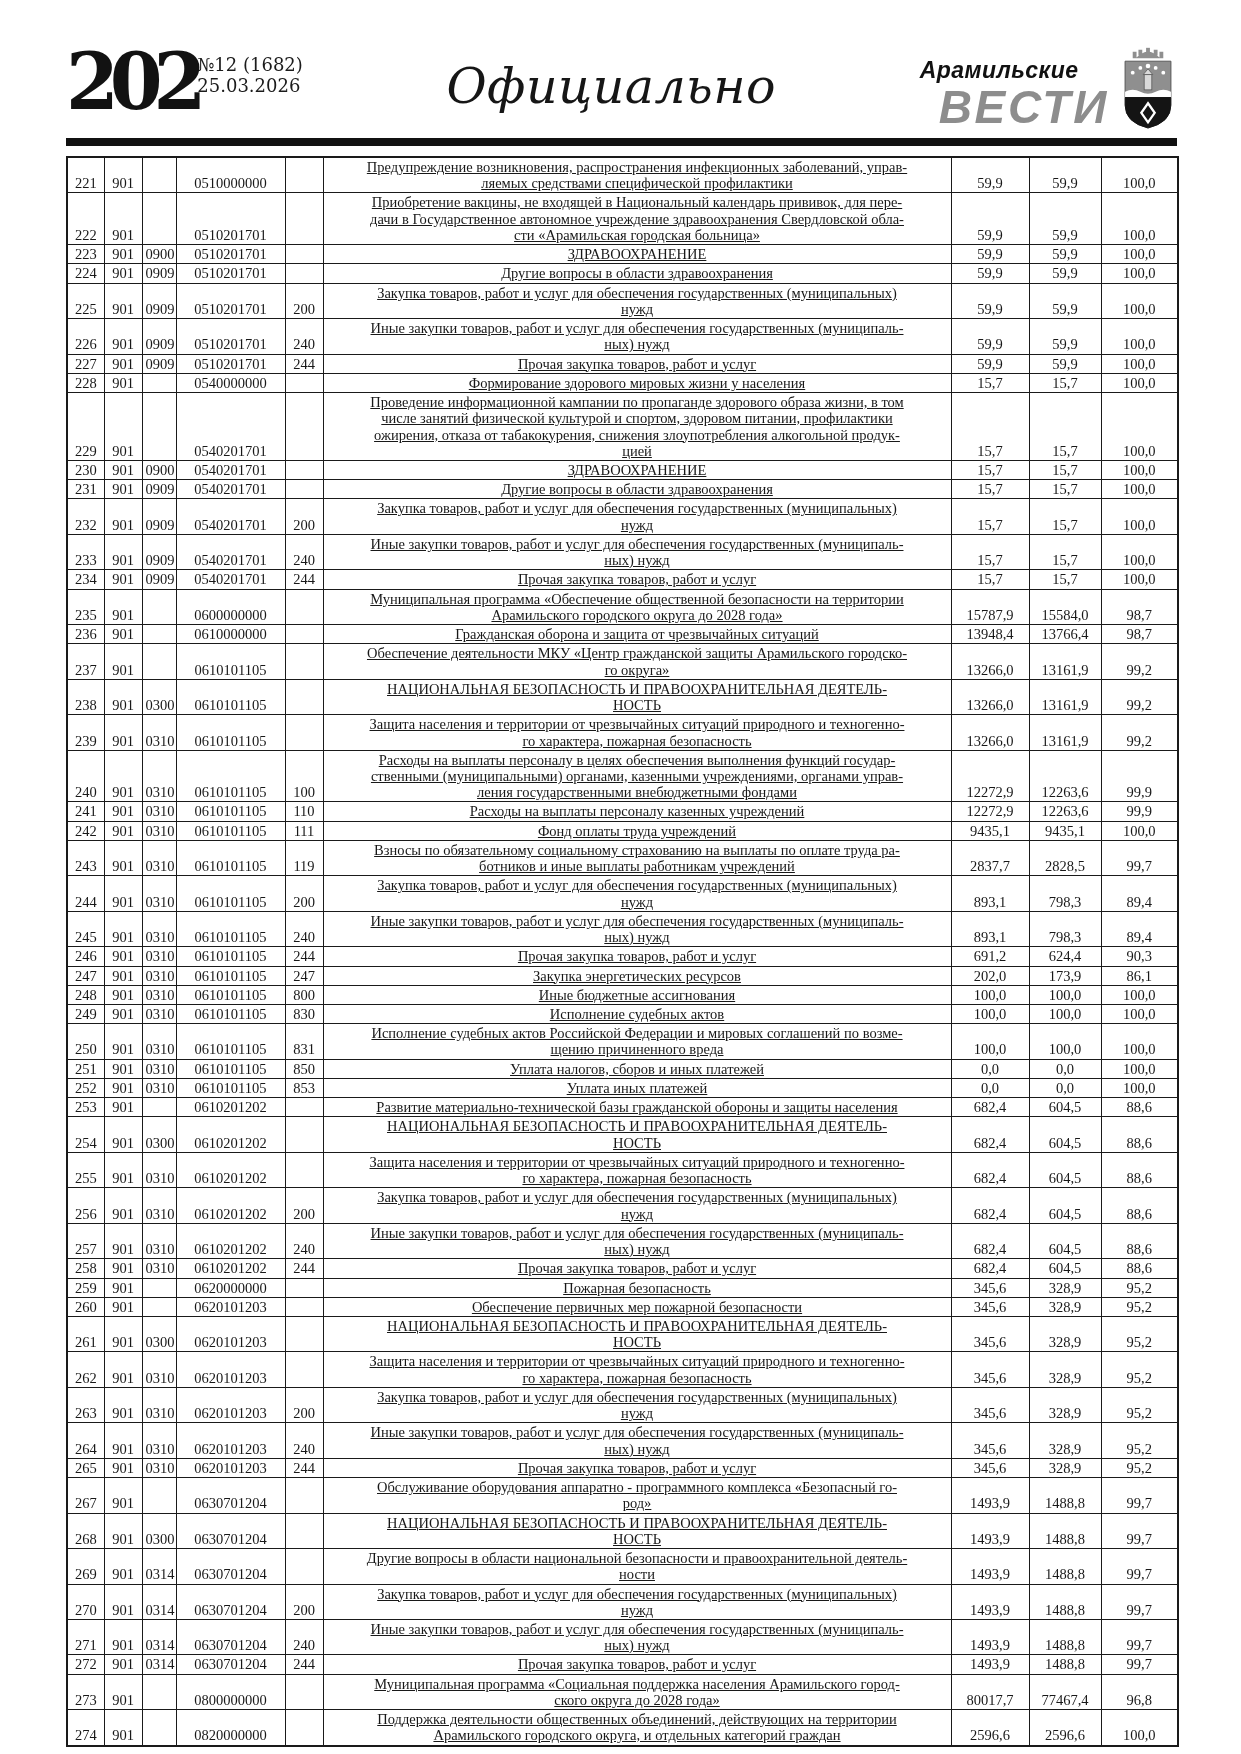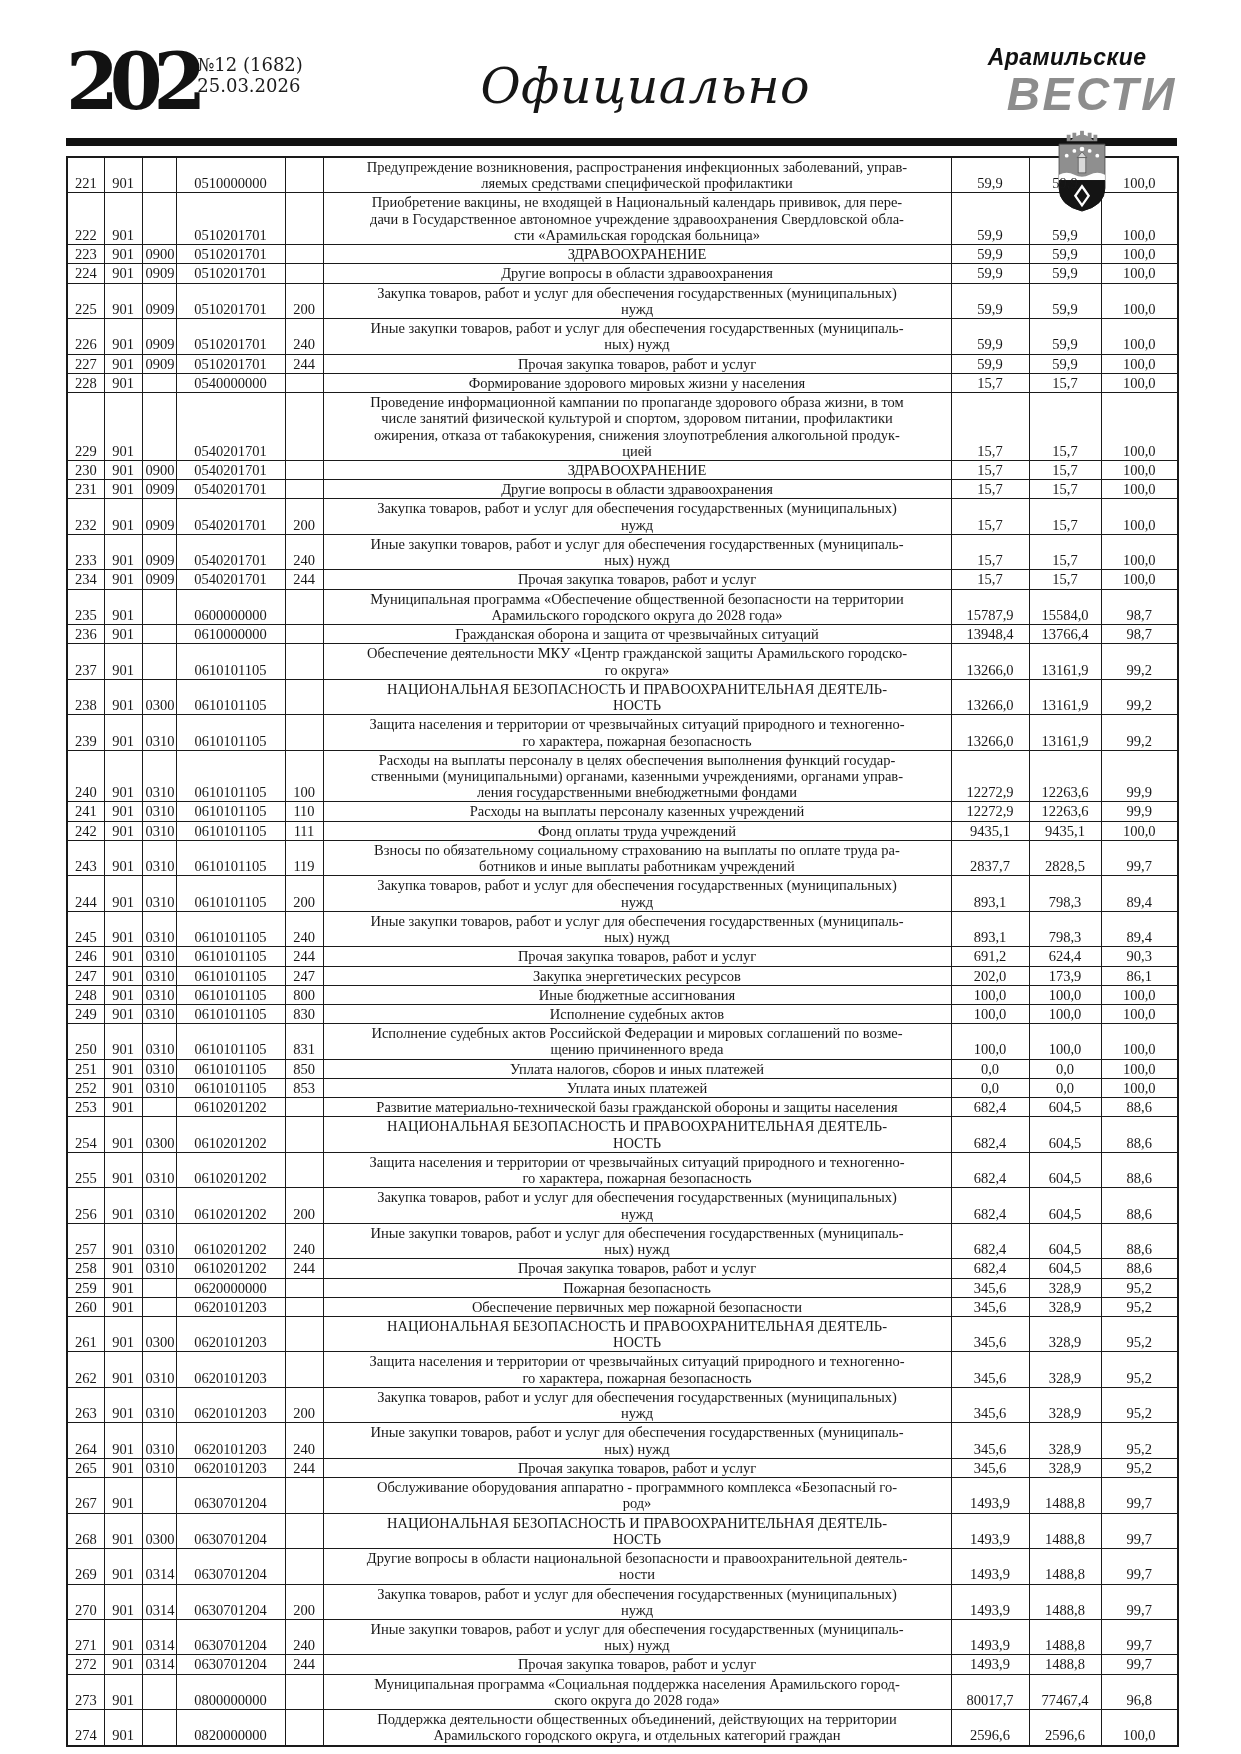--- a/index.html
+++ b/index.html
@@ -40,21 +40,21 @@
   }
   .section-title {
     font-family: "DejaVu Serif", serif;
     font-style: italic;
     font-size: 49px;
     color: #161616;
     margin-top: 18px;
     letter-spacing: 0.01em;
     white-space: nowrap;
   }
-  .mh-right { display: flex; align-items: center; gap: 10px; margin-top: 4px; flex-direction: column; }
+  .mh-right { display: flex; align-items: flex-end; gap: 10px; margin-top: 4px; }
   .logo-text { text-align: left; font-family: "Liberation Sans", sans-serif; }
   .logo-top {
     font-weight: bold;
     font-size: 23px;
     letter-spacing: 0.02em;
     color: #111111;
     font-style: italic;
   }
   .logo-bottom {
     font-weight: bold;
@@ -84,21 +84,21 @@
     line-height: 1.12;
   }
   table.budget td {
     border: 1px solid #1a1a1a;
     vertical-align: bottom;
     text-align: center;
     padding: 1px 3px;
     overflow: hidden;
   }
   table.budget { border: 2px solid #1a1a1a; }
-  td.desc { white-space: pre-line; }
+  td.desc { white-space: pre-line; text-decoration: underline; }
 </style>
 </head>
 <body>
 
 <div class="masthead">
   <div class="mh-left">
     <div class="page-big-number">202</div>
     <div class="issue-block">
       <div>№12 (1682)</div>
       <div>25.03.2026</div>

